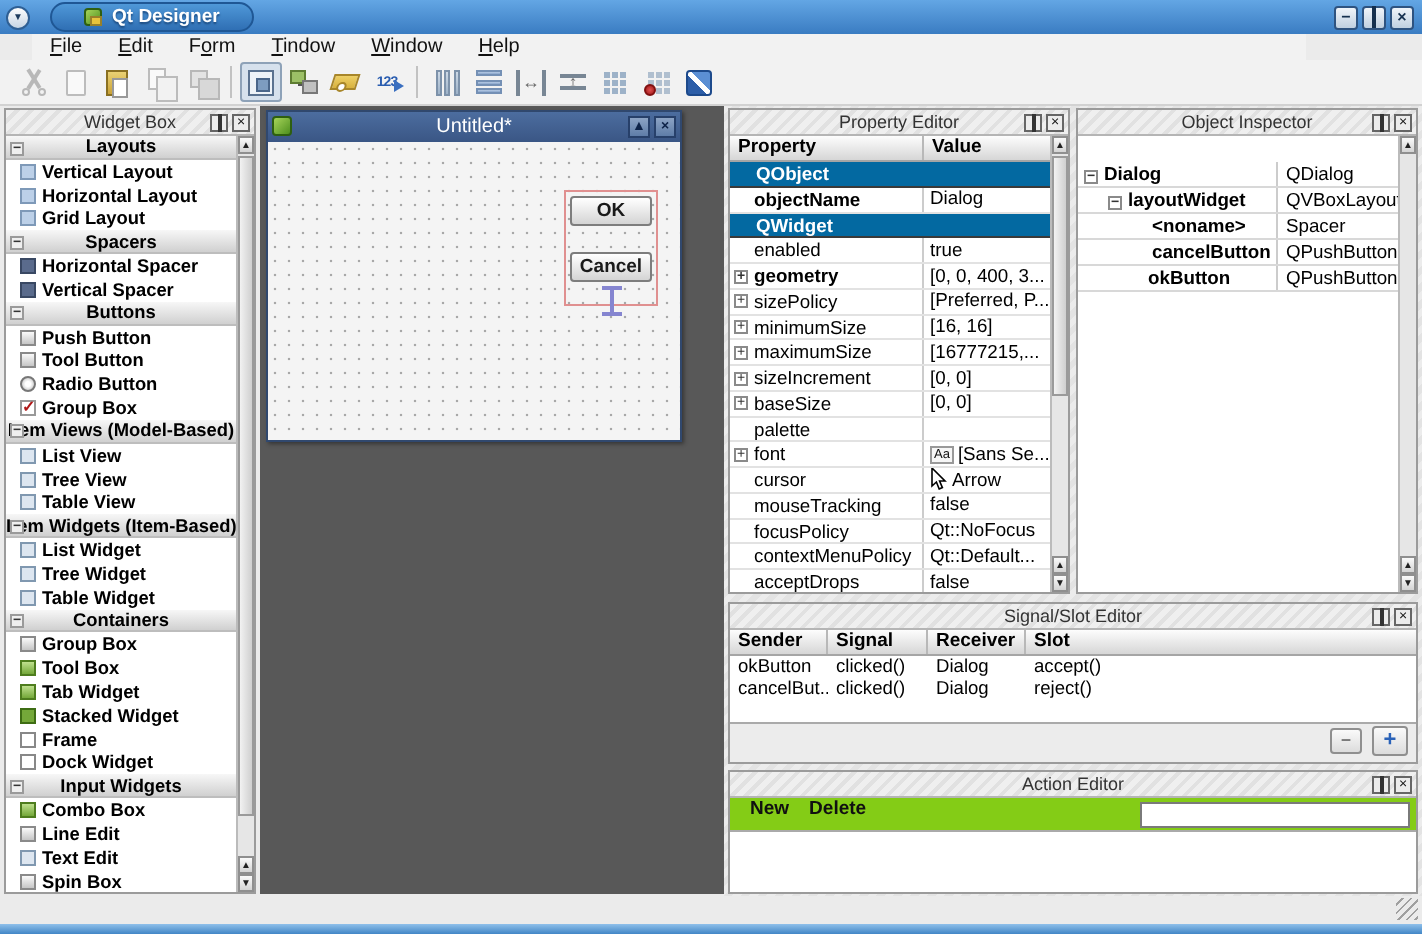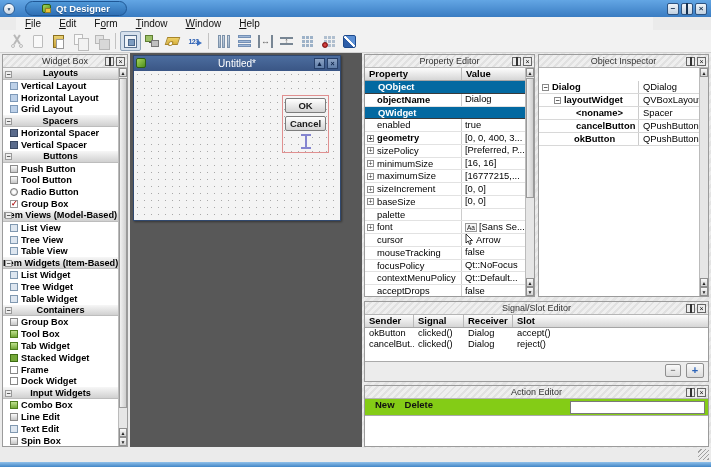--- a/index.html
+++ b/index.html
@@ -101,21 +101,21 @@
 #mdi{position:absolute;left:130px;top:53px;width:232px;height:394px;background:#585858}
 #form-window{position:absolute;left:3px;top:2px;width:208px;height:166px;background:#f4f4f4;border:1px solid #30486e;box-shadow:1px 1px 2px rgba(0,0,0,.4)}
 #form-titlebar{height:15px;background:linear-gradient(#4c6d9f,#3a5685);display:flex;align-items:center;position:relative}
 #form-title{flex:1;text-align:center;color:#fff;font-weight:normal;font-size:10px}
 #form-icon{position:absolute;left:2px;top:2px;width:10px;height:10px;background:linear-gradient(135deg,#a6d45a,#4e8f1e);border:1px solid #2e5f10;border-radius:2px}
 #form-btns{position:absolute;right:2px;top:2px;display:flex;gap:2px}
 .fwbtn{width:11px;height:11px;background:linear-gradient(#8ca3c4,#5f7da8);border:1px solid #27406a;font-size:7px;line-height:10px;text-align:center;color:#0e2348;font-weight:bold}
 #form-canvas{position:absolute;left:0;top:15px;right:0;bottom:0;background-color:#f4f4f4;background-image:radial-gradient(#a8a8a8 .7px,transparent .8px);background-size:7px 7px}
 #layout-box{position:absolute;left:148px;top:24px;width:47px;height:58px;border:1px solid #e09090;padding:2px;display:flex;flex-direction:column}
 .fbtn{height:15px;background:linear-gradient(#ffffff,#d4d4d4);border:1px solid #7d7d7d;border-radius:2px;font-size:9.5px;font-weight:600;color:#1a1a1a;text-align:center;line-height:13px}
-.fbtn+.fbtn{margin-top:3px}
+.fbtn+.fbtn{margin-top:13px}
 #vspacer{flex:1;display:flex;align-items:center;justify-content:center;margin-top:2px}
 #vspacer .ibeam{position:relative;width:12px;height:15px}
 #vspacer .ibeam i{position:absolute;background:#8585d0}
 #vspacer .ibeam .top{left:1px;top:0;width:10px;height:2px}
 #vspacer .ibeam .mid{left:5px;top:2px;width:2px;height:11px}
 #vspacer .ibeam .bot{left:1px;bottom:0;width:10px;height:2px}
 
 
 #dockarea{position:absolute;left:362px;top:53px;width:349px;height:395px;background:repeating-linear-gradient(135deg,#ececec 0 3px,#e3e3e3 3px 6px)}
 

